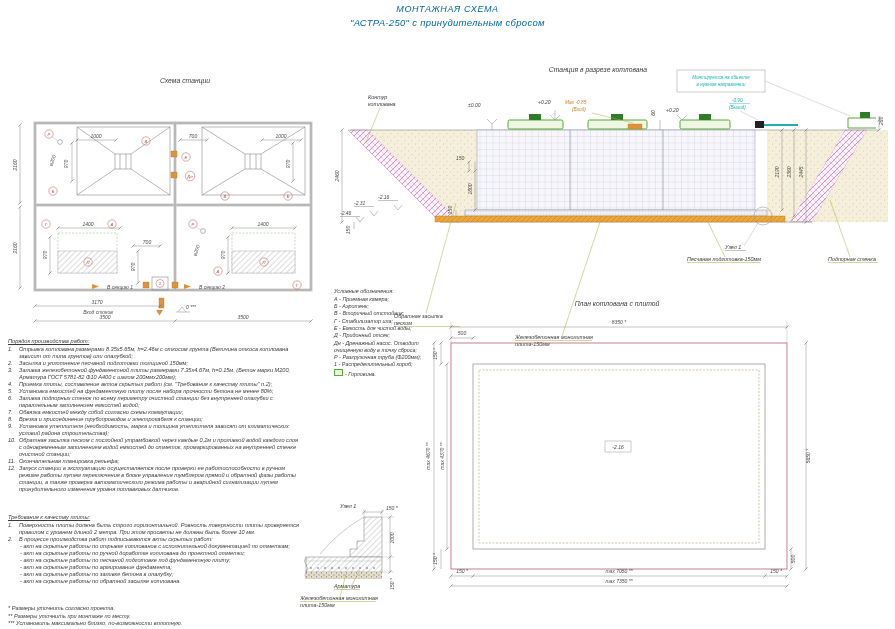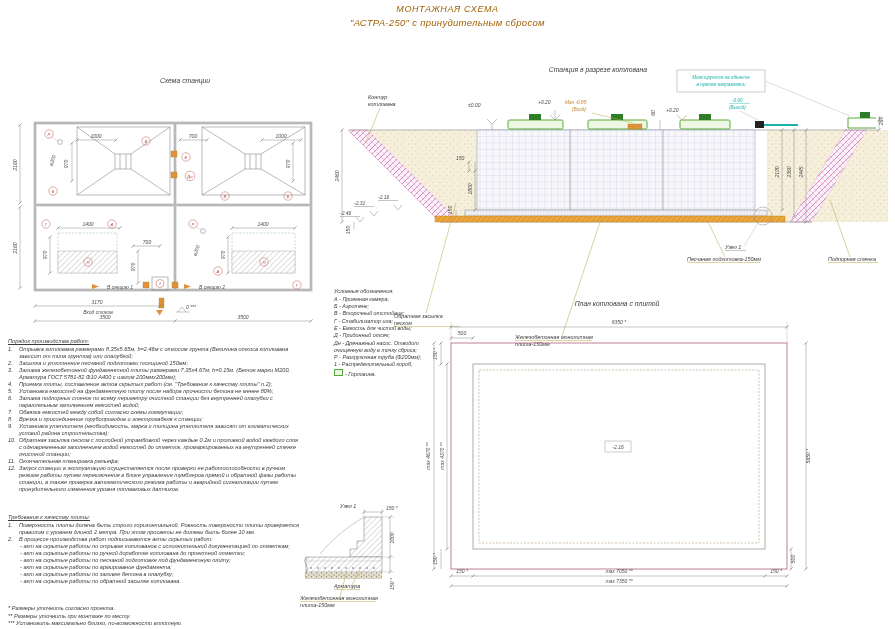--- a/index.html
+++ b/index.html
@@ -2,21 +2,21 @@
 <html><head>
 <meta charset="utf-8">
 <style>
   html,body{margin:0;padding:0}
   body{
     width:895px;height:629px;position:relative;overflow:hidden;background:#fff;
     font-family:"Liberation Sans","DejaVu Sans",sans-serif;font-style:italic;color:#3b3b3b;
   }
   .abs{position:absolute}
   
-  .hdr{left:0;top:4px;width:100%;text-align:center;color:#a16207}
+  .hdr{left:0;top:4px;width:100%;text-align:center;color:#0369a1}
   .hdr .t1{font-size:9px;letter-spacing:.6px}
   .hdr .t2{font-size:9.5px;margin-top:3px;letter-spacing:.3px}
   
   .textcol{font-size:5.6px;line-height:7px;color:#3b3b3b}
   .col-title{margin-bottom:.5px;text-decoration:underline;text-decoration-thickness:.5px}
   .row{display:flex}
   .row .no{width:11px;flex:none}
   .row .txt{flex:1}
   .acts{padding-left:12px}
   .fnotes{font-size:5.6px;line-height:7.6px}

